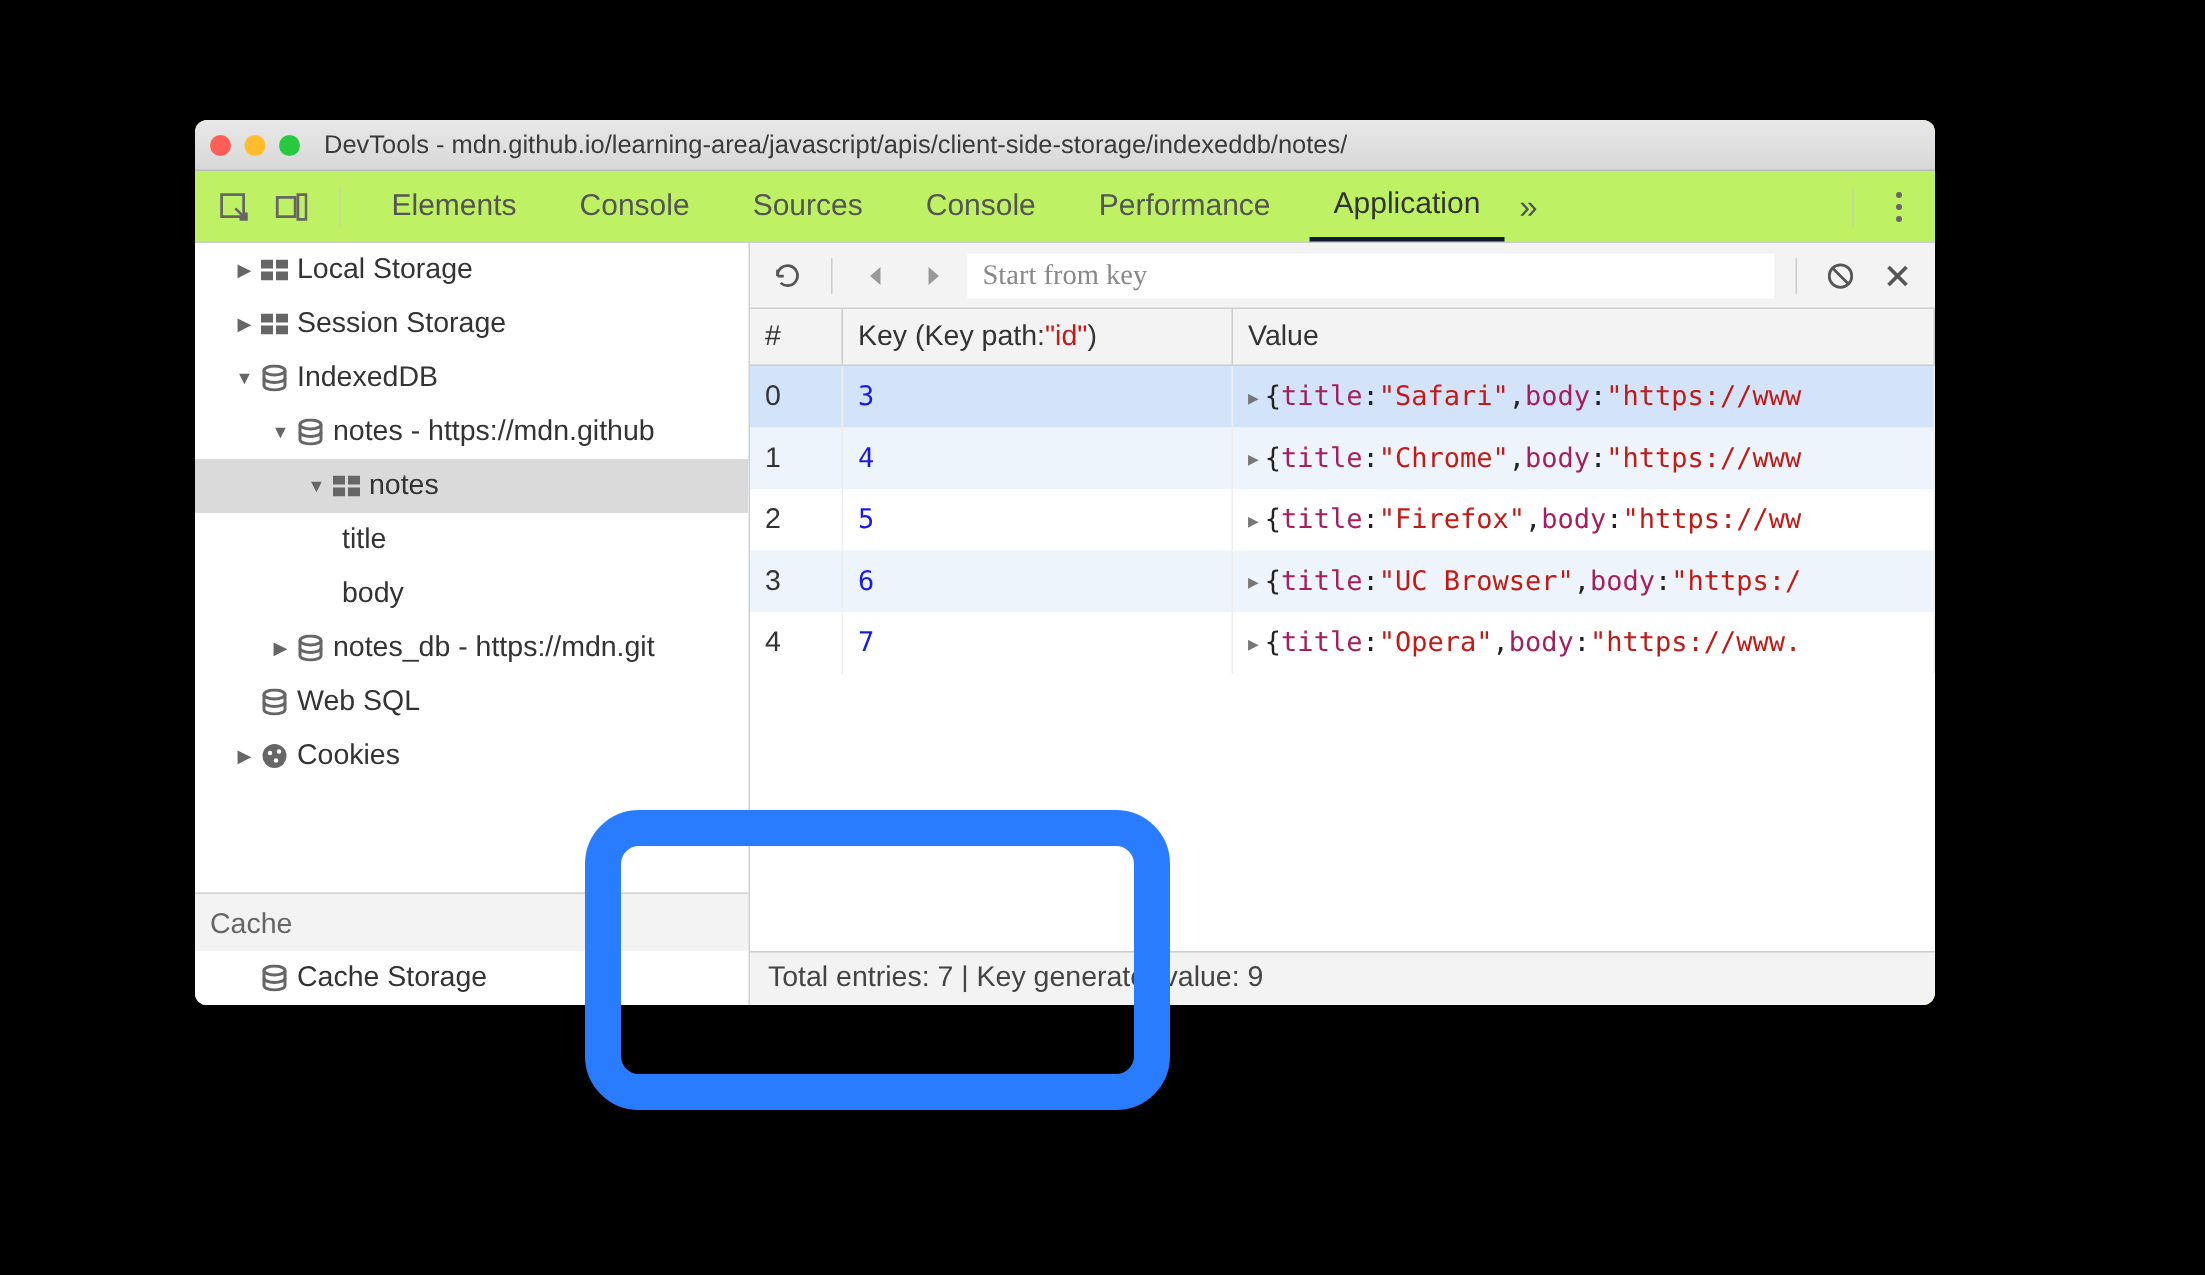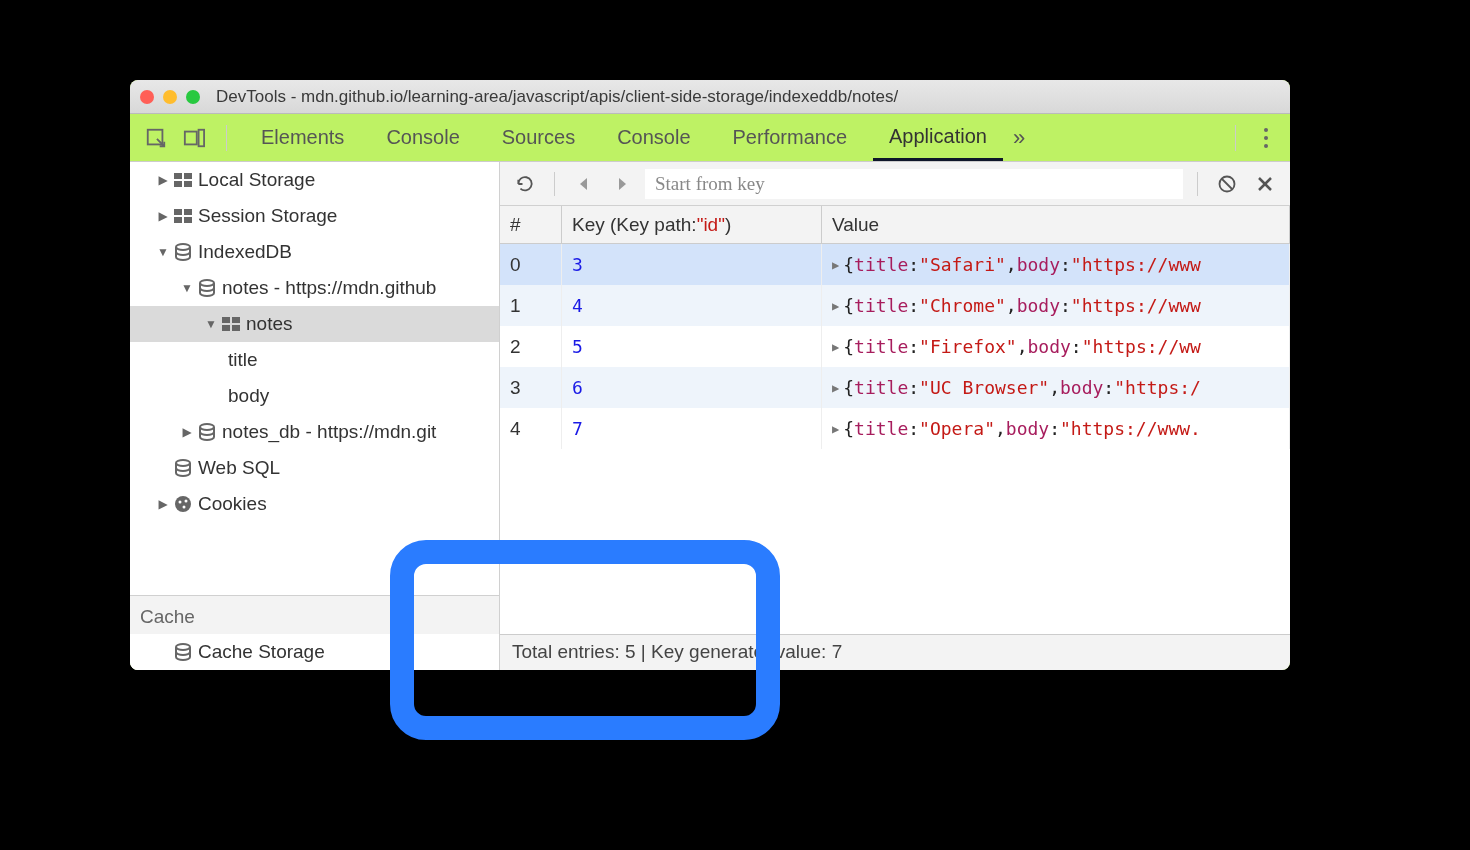--- a/index.html
+++ b/index.html
@@ -442,19 +442,19 @@
                 <span class="punc">, </span>
                 <span class="prop">body</span>
                 <span class="punc">: </span>
                 <span class="str">"https://www.</span>
               </div>
             </div>
           </div>
       </div>
 
       <div class="statusbar">
-        <span>Total entries: 5 | Key generator value: 7</span>
+        <span>Total entries: 7 | Key generator value: 9</span>
       </div>
     </div>
   </div>
 </div>
 
 <div class="highlight-box"></div>
 
 </body></html>

